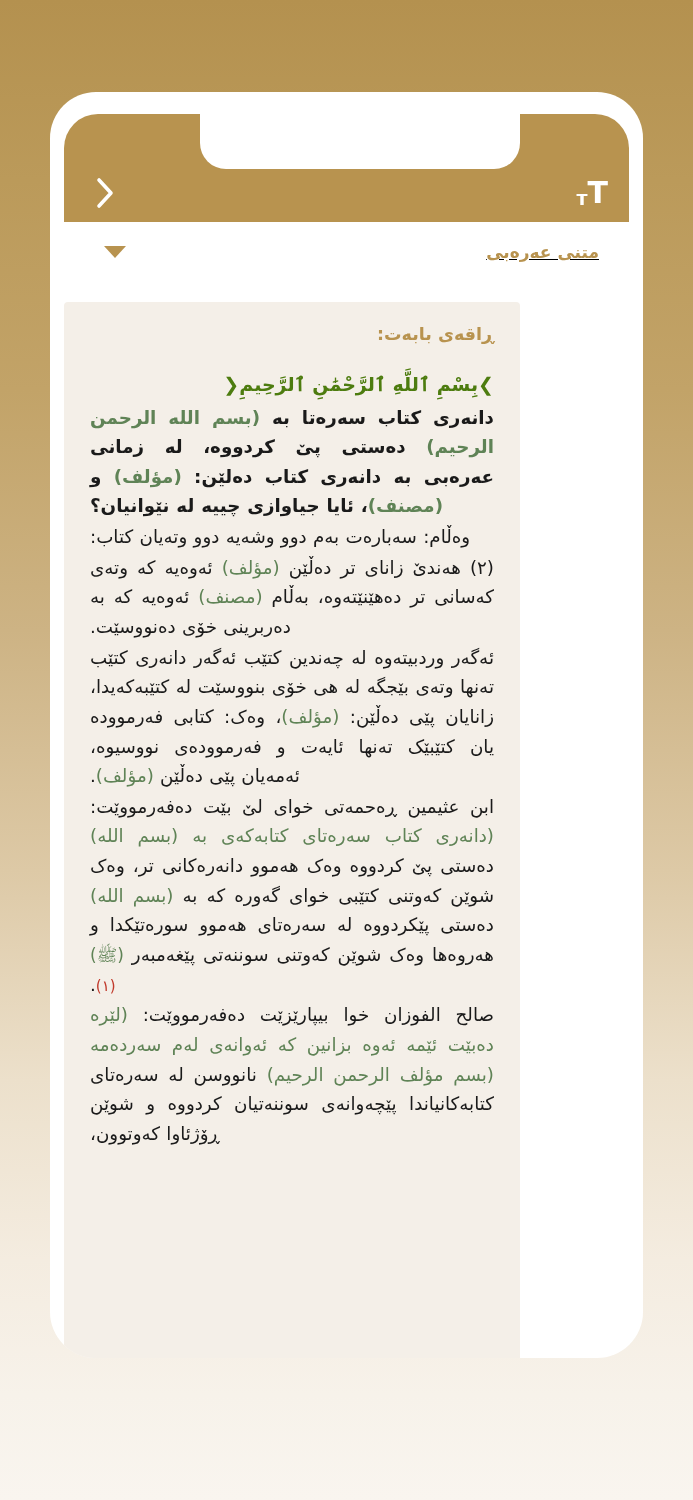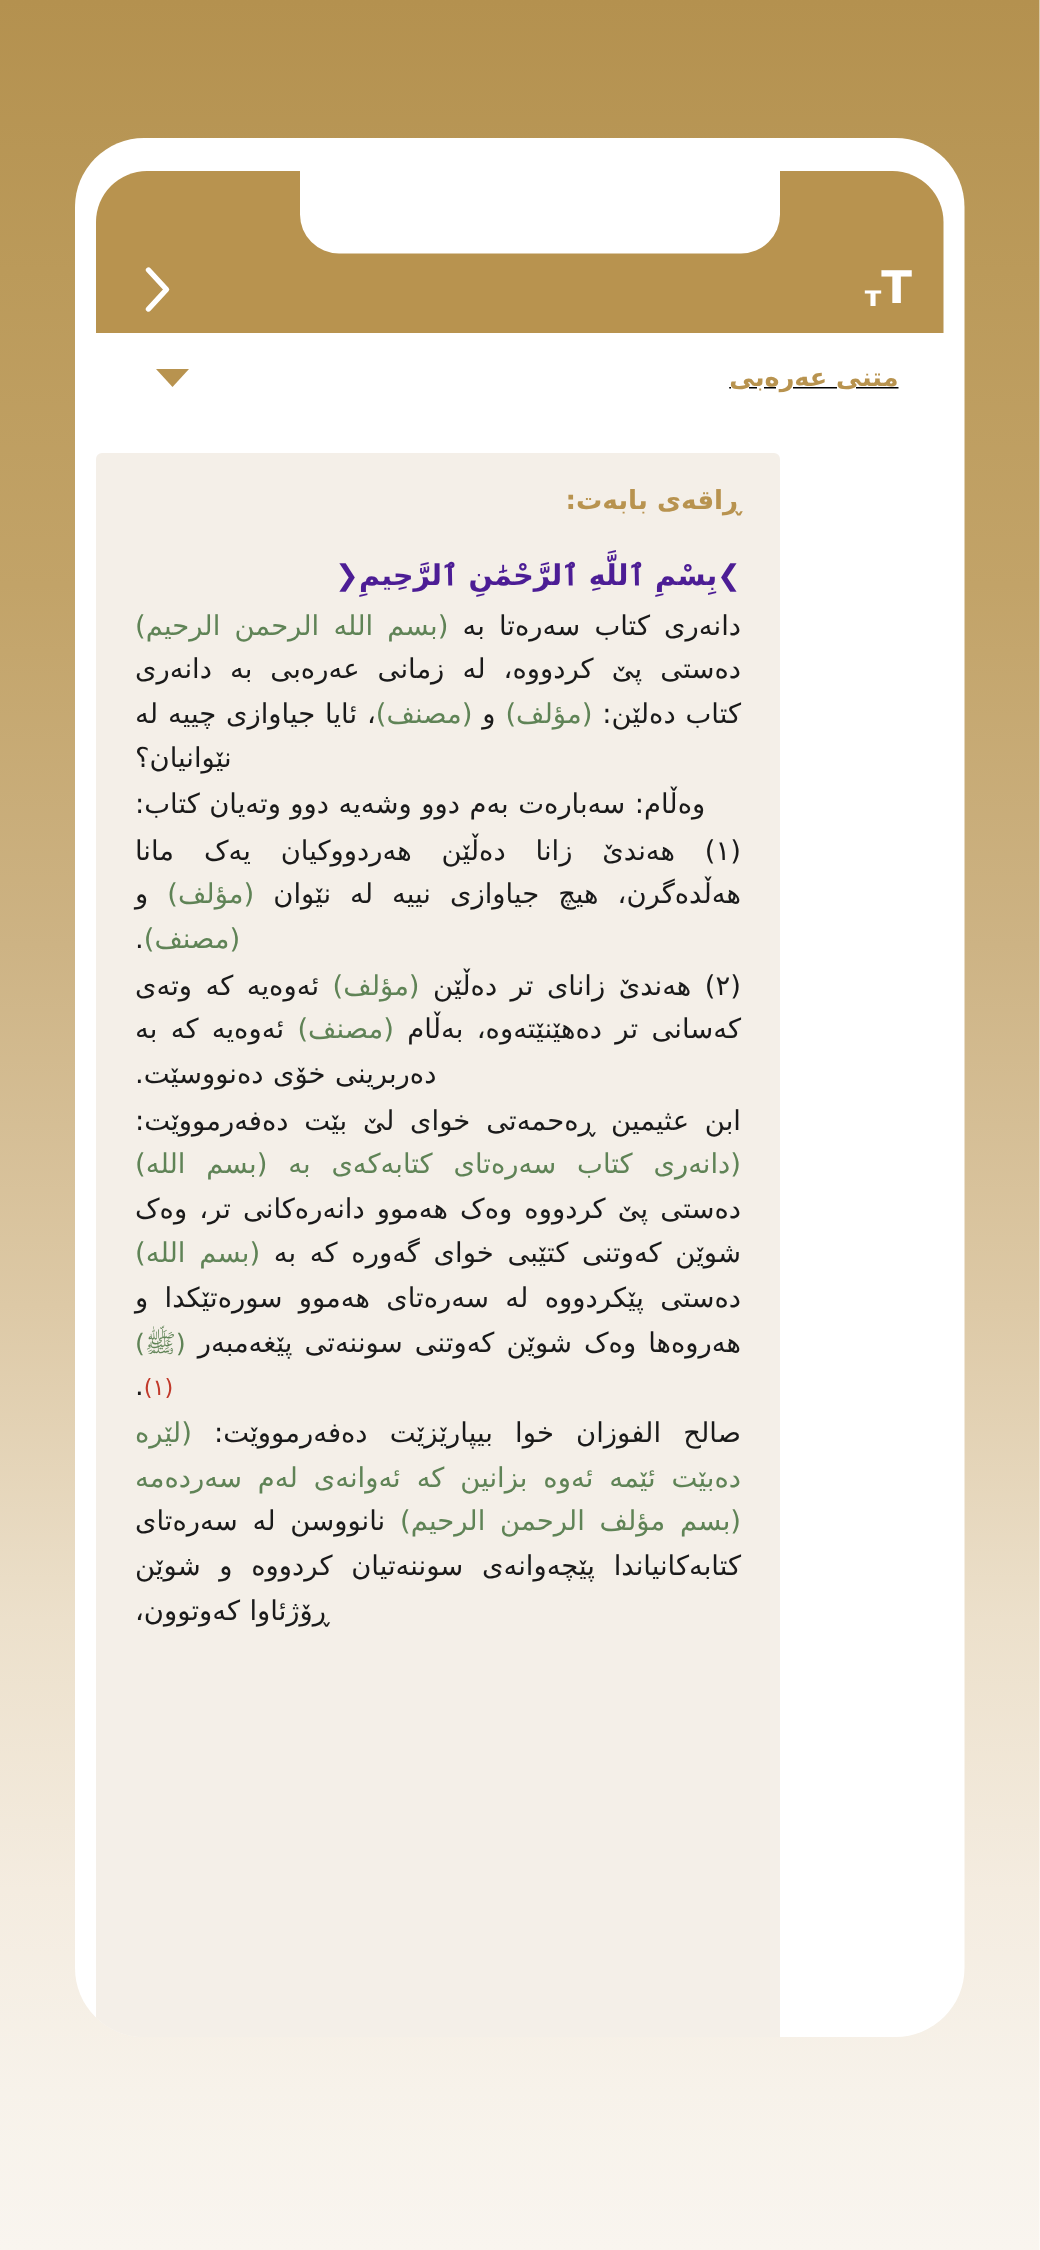--- a/index.html
+++ b/index.html
@@ -136,41 +136,41 @@
 
   .lead-heading {
     color: #b8934f;
     font-size: 17.5px;
     font-weight: 700;
     text-align: right;
     margin-bottom: 26px;
   }
 
   .basmala {
-    color: #4c1d95;
+    color: #4d7c0f;
     font-size: 19px;
     font-weight: 600;
     text-align: right;
     direction: rtl;
     margin-bottom: 4px;
     line-height: 1.5;
   }
 
   p.body-text {
     color: #1a1a1a;
     font-size: 18.3px;
     line-height: 1.62;
     text-align: justify;
     text-align-last: left;
     direction: rtl;
     margin-bottom: 1px;
     word-spacing: .5px;
   }
 
-  p.body-text.first { text-indent: 0; }
+  p.body-text.first { text-indent: 0; font-weight: bold; }
 
   .hl-green { color: #5f8356; }
   .hl-red   { color: #c1392b; font-size: 15px; }
   .hl-sal   { color: #5f8356; font-size: 17px; }
 
   
   .card-fade {
     position: absolute;
     left: 0; right: 0; bottom: 0;
     height: 26px;
@@ -209,22 +209,22 @@
 
   <div class="reading-card">
 
     <div class="lead-heading">ڕاقەی بابەت:</div>
 
     <div class="basmala">❯بِسْمِ ٱللَّهِ ٱلرَّحْمَٰنِ ٱلرَّحِيمِ❮</div>
 
     <div id="paragraph-host">
         <p class="body-text first">دانەری کتاب سەرەتا بە <span class="hl-green">(بسم الله الرحمن الرحيم)</span> دەستی پێ کردووە، لە زمانی عەرەبی بە دانەری کتاب دەلێن: <span class="hl-green">(مؤلف)</span> و <span class="hl-green">(مصنف)</span>، ئایا جیاوازی چییە لە نێوانیان؟</p>
         <p class="body-text">وەڵام: سەبارەت بەم دوو وشەیە دوو وتەیان کتاب:</p>
-        <p class="body-text">(١) هەندێ زانا دەڵێن هەردووکیان یەک مانا هەڵدەگرن، هیچ جیاوازی نییە لە نێوان <span class="hl-green">(مؤلف)</span> و <span class="hl-green">(مصنف)</span>.</p>
         <p class="body-text">(٢) هەندێ زانای تر دەڵێن <span class="hl-green">(مؤلف)</span> ئەوەیە کە وتەی کەسانی تر دەهێنێتەوە، بەڵام <span class="hl-green">(مصنف)</span> ئەوەیە کە بە دەربرینی خۆی دەنووسێت.</p>
+        <p class="body-text">ئەگەر وردبیتەوە لە چەندین کتێب ئەگەر دانەری کتێب تەنها وتەی بێجگە لە هی خۆی بنووسێت لە کتێبەکەیدا، زانایان پێی دەڵێن: <span class="hl-green">(مؤلف)</span>، وەک: کتابی فەرموودە یان کتێبێک تەنها ئایەت و فەرموودەی نووسیوە، ئەمەیان پێی دەڵێن <span class="hl-green">(مؤلف)</span>.</p>
         <p class="body-text">ابن عثیمین ڕەحمەتی خوای لێ بێت دەفەرمووێت: <span class="hl-green">(دانەری کتاب سەرەتای کتابەکەی بە (بسم الله)</span> دەستی پێ کردووە وەک هەموو دانەرەکانی تر، وەک شوێن کەوتنی کتێبی خوای گەورە کە بە <span class="hl-green">(بسم الله)</span> دەستی پێکردووە لە سەرەتای هەموو سورەتێکدا و هەروەها وەک شوێن کەوتنی سوننەتی پێغەمبەر <span class="hl-sal">(ﷺ)</span> <span class="hl-red">(١)</span>.</p>
         <p class="body-text">صالح الفوزان خوا بیپارێزێت دەفەرمووێت: <span class="hl-green">(لێرە دەبێت ئێمە ئەوە بزانین کە ئەوانەی لەم سەردەمە (بسم مؤلف الرحمن الرحيم)</span> نانووسن لە سەرەتای کتابەکانیاندا پێچەوانەی سوننەتیان کردووە و شوێن ڕۆژئاوا کەوتوون،</p>
       </div>
 
     <div class="card-fade"></div>
   </div>
 
 </div>
 
 </body></html>

